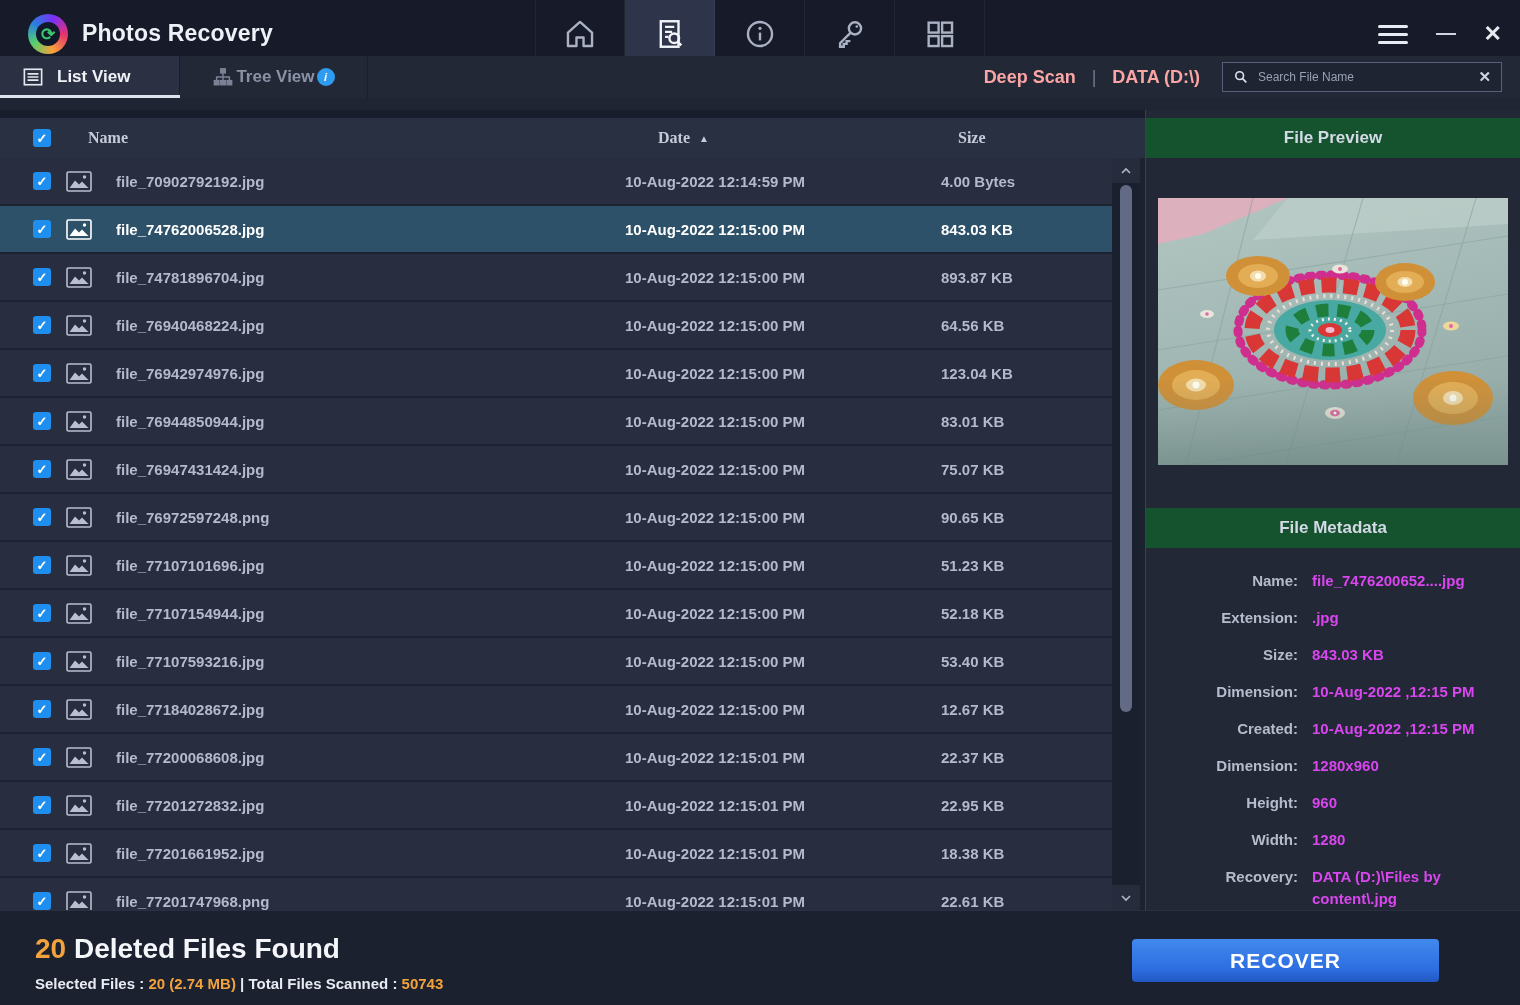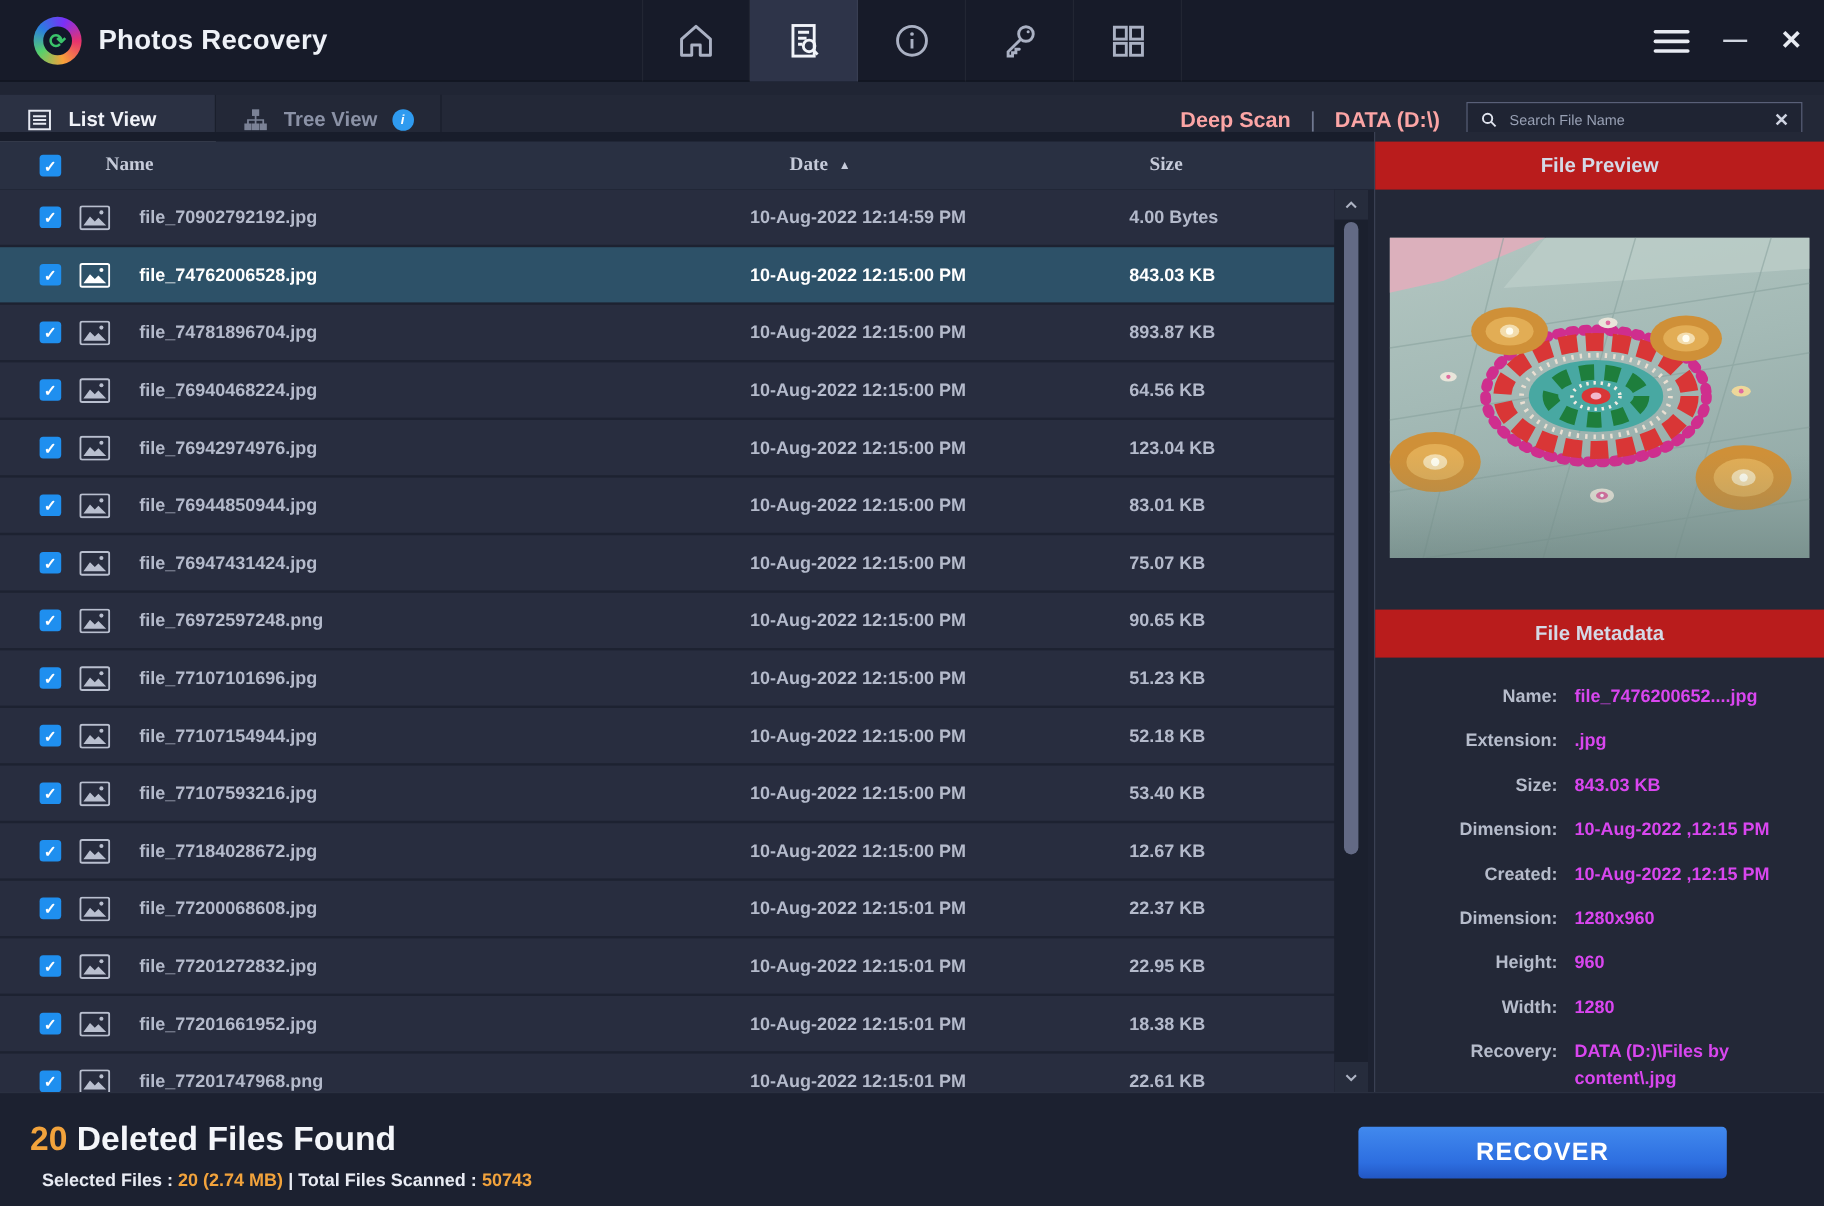--- a/index.html
+++ b/index.html
@@ -28,29 +28,29 @@
   .win-controls { position:absolute; right:18px; top:0; height:68px; display:flex;
                   align-items:center; gap:26px; }
   .hamburger { width:30px; display:flex; flex-direction:column; gap:5px; cursor:pointer; }
   .hamburger i { display:block; height:3px; background:#e8ebf2; border-radius:2px; }
   .minimize { width:24px; height:24px; display:flex; align-items:center; justify-content:center;
               cursor:pointer; }
   .minimize i { display:block; width:20px; height:2px; background:#d0d5e0; }
   .close-btn { color:#e8ebf2; font-size:22px; line-height:1; cursor:pointer; font-weight:bold; }
 
   
-  .toolbar { position:absolute; left:0; top:79px; width:1520px; height:42px; background:#232837;
+  .toolbar { position:absolute; left:0; top:56px; width:1520px; height:42px; background:#232837;
              display:flex; align-items:center; }
   .tab { height:42px; display:flex; align-items:center; cursor:pointer; position:relative; }
   .tab-list { width:180px; padding-left:22px; gap:13px; background:#2b3143;
               border-right:1px solid #1a1f2c; }
   .tab-list::after { content:""; position:absolute; left:0; bottom:0; width:180px; height:3px;
                      background:#dfe3ee; }
   .tab-list .label { font-size:17px; font-weight:bold; color:#f0f2f8; }
-  .tab-tree { width:188px; justify-content:center; gap:12px; border-right:1px solid #1a1f2c; }
+  .tab-tree { width:188px; justify-content:center; gap:2px; border-right:1px solid #1a1f2c; }
   .tab-tree .label { font-size:17px; font-weight:600; color:#8b92a6; }
   .tab svg { width:22px; height:20px; }
   .tab-list svg { color:#e6e9f2; } .tab-tree svg { color:#7b8296; }
   .info-badge { width:18px; height:18px; border-radius:50%; background:#2f9bf0; color:#fff;
                 font-size:11px; font-weight:bold; display:flex; align-items:center;
                 justify-content:center; font-style:italic; }
   .toolbar-spacer { flex:1; }
   .scan-mode, .drive-label { font-size:18px; font-weight:bold; color:#fca5a5; }
   .scan-sep { color:#707890; font-size:18px; margin:0 16px; font-weight:normal; }
   .searchbox { width:280px; height:30px; border:1px solid #596078; background:#1f2433;
@@ -100,35 +100,35 @@
                 display:flex; align-items:center; justify-content:center; color:#aeb4c4;
                 cursor:pointer; }
   .scroll-btn svg { width:16px; height:16px; }
   .scroll-up { top:0; } .scroll-down { bottom:0; }
   .scroll-thumb { position:absolute; left:8px; top:27px; width:12px; height:527px;
                   background:#636a85; border-radius:6px; cursor:grab; }
 
   
   .right-panel { position:absolute; left:1145px; top:110px; width:375px; height:800px;
                  background:#232837; border-left:1px solid #3a4053; }
-  .panel-header { height:40px; background:#b91c1c; display:flex; align-items:center;
+  .panel-header { height:40px; background:#14532d; display:flex; align-items:center;
                   justify-content:center; font-size:17px; font-weight:bold; color:#d4d9e6; }
   .ph-preview { margin-top:8px; }
   .preview-img { display:block; width:350px; height:267px; margin:40px auto 0; }
   .ph-meta { margin-top:43px; }
   .meta-list { padding:22px 12px 0 0; }
   .meta-row { display:flex; margin-bottom:15px; line-height:22px; }
   .meta-label { width:152px; text-align:right; font-size:15px; font-weight:bold; color:#b6bccb;
                 flex:none; }
   .meta-value { margin-left:14px; width:190px; font-size:15px; font-weight:600; color:#d946ef; }
 
   
   .footer { position:absolute; left:0; top:910px; width:1520px; height:95px; background:#1c2130;
             border-top:1px solid #2a3040; }
-  .found-line { position:absolute; left:25px; top:22px; font-size:28px; font-weight:bold;
+  .found-line { position:absolute; left:35px; top:22px; font-size:28px; font-weight:bold;
                 color:#f4f6fa; }
   .found-line .orange { color:#f2a33c; }
   .stats-line { position:absolute; left:35px; top:64px; font-size:15px; font-weight:bold;
                 color:#e8ebf3; }
   .stats-line .orange { color:#f2a33c; }
   .recover-btn { position:absolute; left:1132px; top:28px; width:307px; height:43px;
                  border:none; border-radius:4px; cursor:pointer;
                  background:linear-gradient(180deg,#4189ee 0%, #2d6ee0 70%, #2257c4 100%);
                  color:#ffffff; font-size:21px; font-weight:bold; letter-spacing:1px;
                  font-family:"Liberation Sans",sans-serif; }

